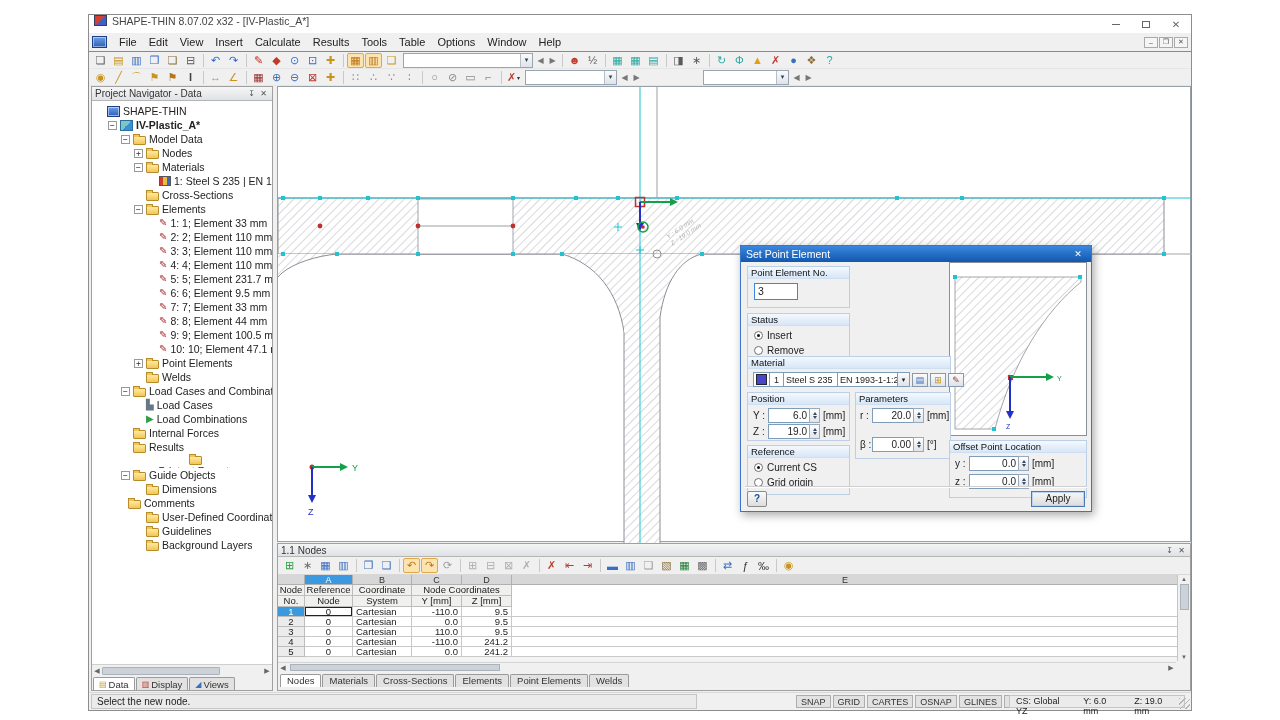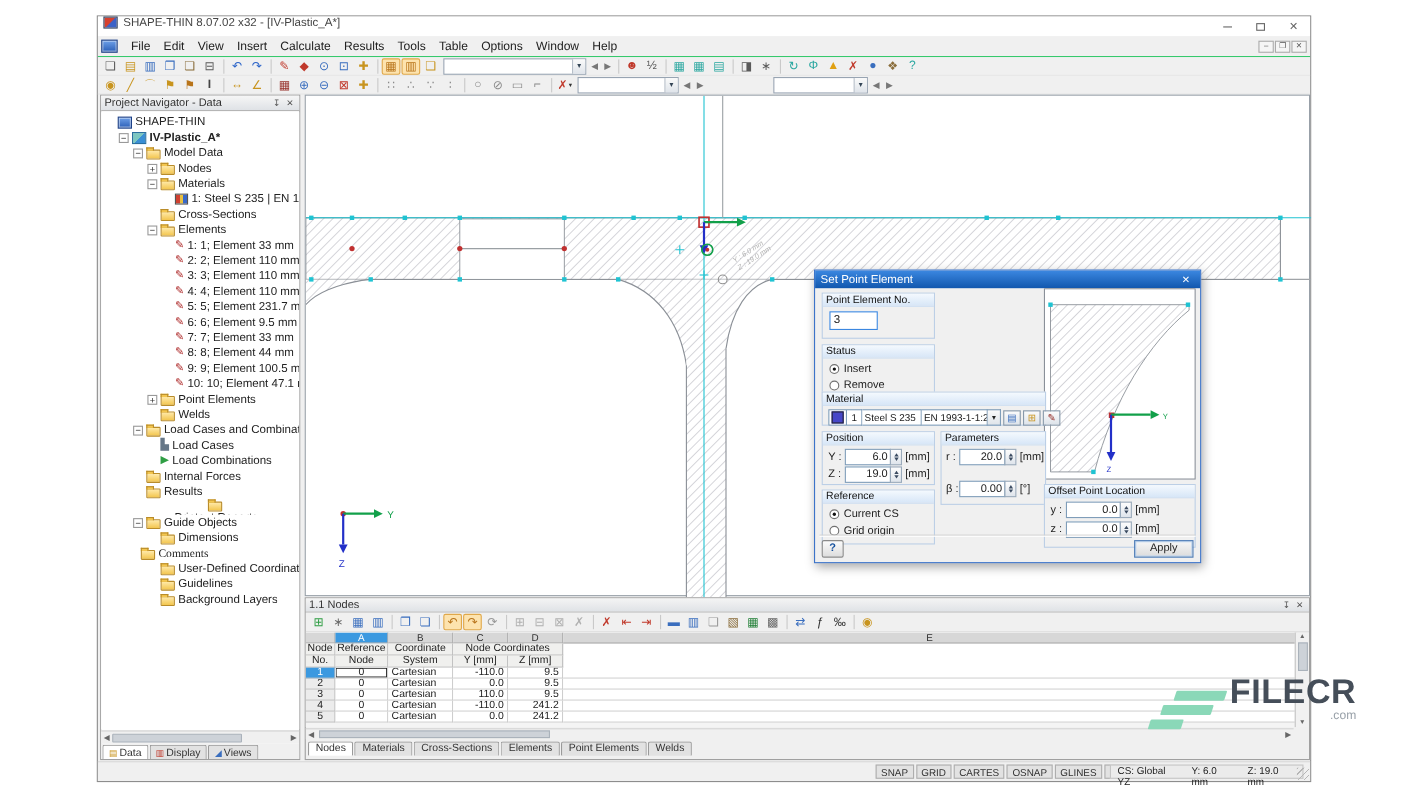--- a/index.html
+++ b/index.html
@@ -393,21 +393,21 @@
           <div class="trow" style="padding-left: 29px;">
             <span class="exp">−</span>
             <span class="tic ic-fold"></span>
             <span class="tlbl">Guide Objects</span>
           </div>
           <div class="trow" style="padding-left: 42px;">
             <span class="noexp"></span>
             <span class="tic ic-fold"></span>
             <span class="tlbl">Dimensions</span>
           </div>
-          <div class="trow" style="padding-left: 24px; font-family: Liberation Serif, serif;">
+          <div class="trow" style="padding-left: 24px;">
             <span class="noexp"></span>
             <span class="tic ic-fold"></span>
             <span class="tlbl">Comments</span>
           </div>
           <div class="trow" style="padding-left: 42px;">
             <span class="noexp"></span>
             <span class="tic ic-fold"></span>
             <span class="tlbl">User-Defined Coordinate Systems</span>
           </div>
           <div class="trow" style="padding-left: 42px;">
@@ -785,42 +785,32 @@
           <span class="btab on">Nodes</span>
           <span class="btab">Materials</span>
           <span class="btab">Cross-Sections</span>
           <span class="btab">Elements</span>
           <span class="btab">Point Elements</span>
           <span class="btab">Welds</span>
         </div>
     </div>
 
     <div class="sbar">
+      <div class="smsg">Select the new node.</div>
       <div class="stoggles" id="stoggles">
           <span class="stog">SNAP</span>
           <span class="stog">GRID</span>
           <span class="stog">CARTES</span>
           <span class="stog">OSNAP</span>
           <span class="stog">GLINES</span>
           <span class="stog">DXF</span>
         </div>
       <div class="scs">
         <span>CS: Global YZ</span>
         <span>Y:  6.0 mm</span>
         <span>Z:  19.0 mm</span>
       </div>
       <div class="grip"></div>
     </div>
 
   </div>
 
-  <div class="wm">
-    <div class="wmbars">
-        <i class="b1"></i>
-        <i class="b2"></i>
-        <i class="b3"></i>
-      </div>
-    <div class="wmtxt">
-      <span class="wmname">FILECR</span>
-      <span class="wmtld">.com</span>
-    </div>
-  </div>
 </div>
 
 </body></html>

